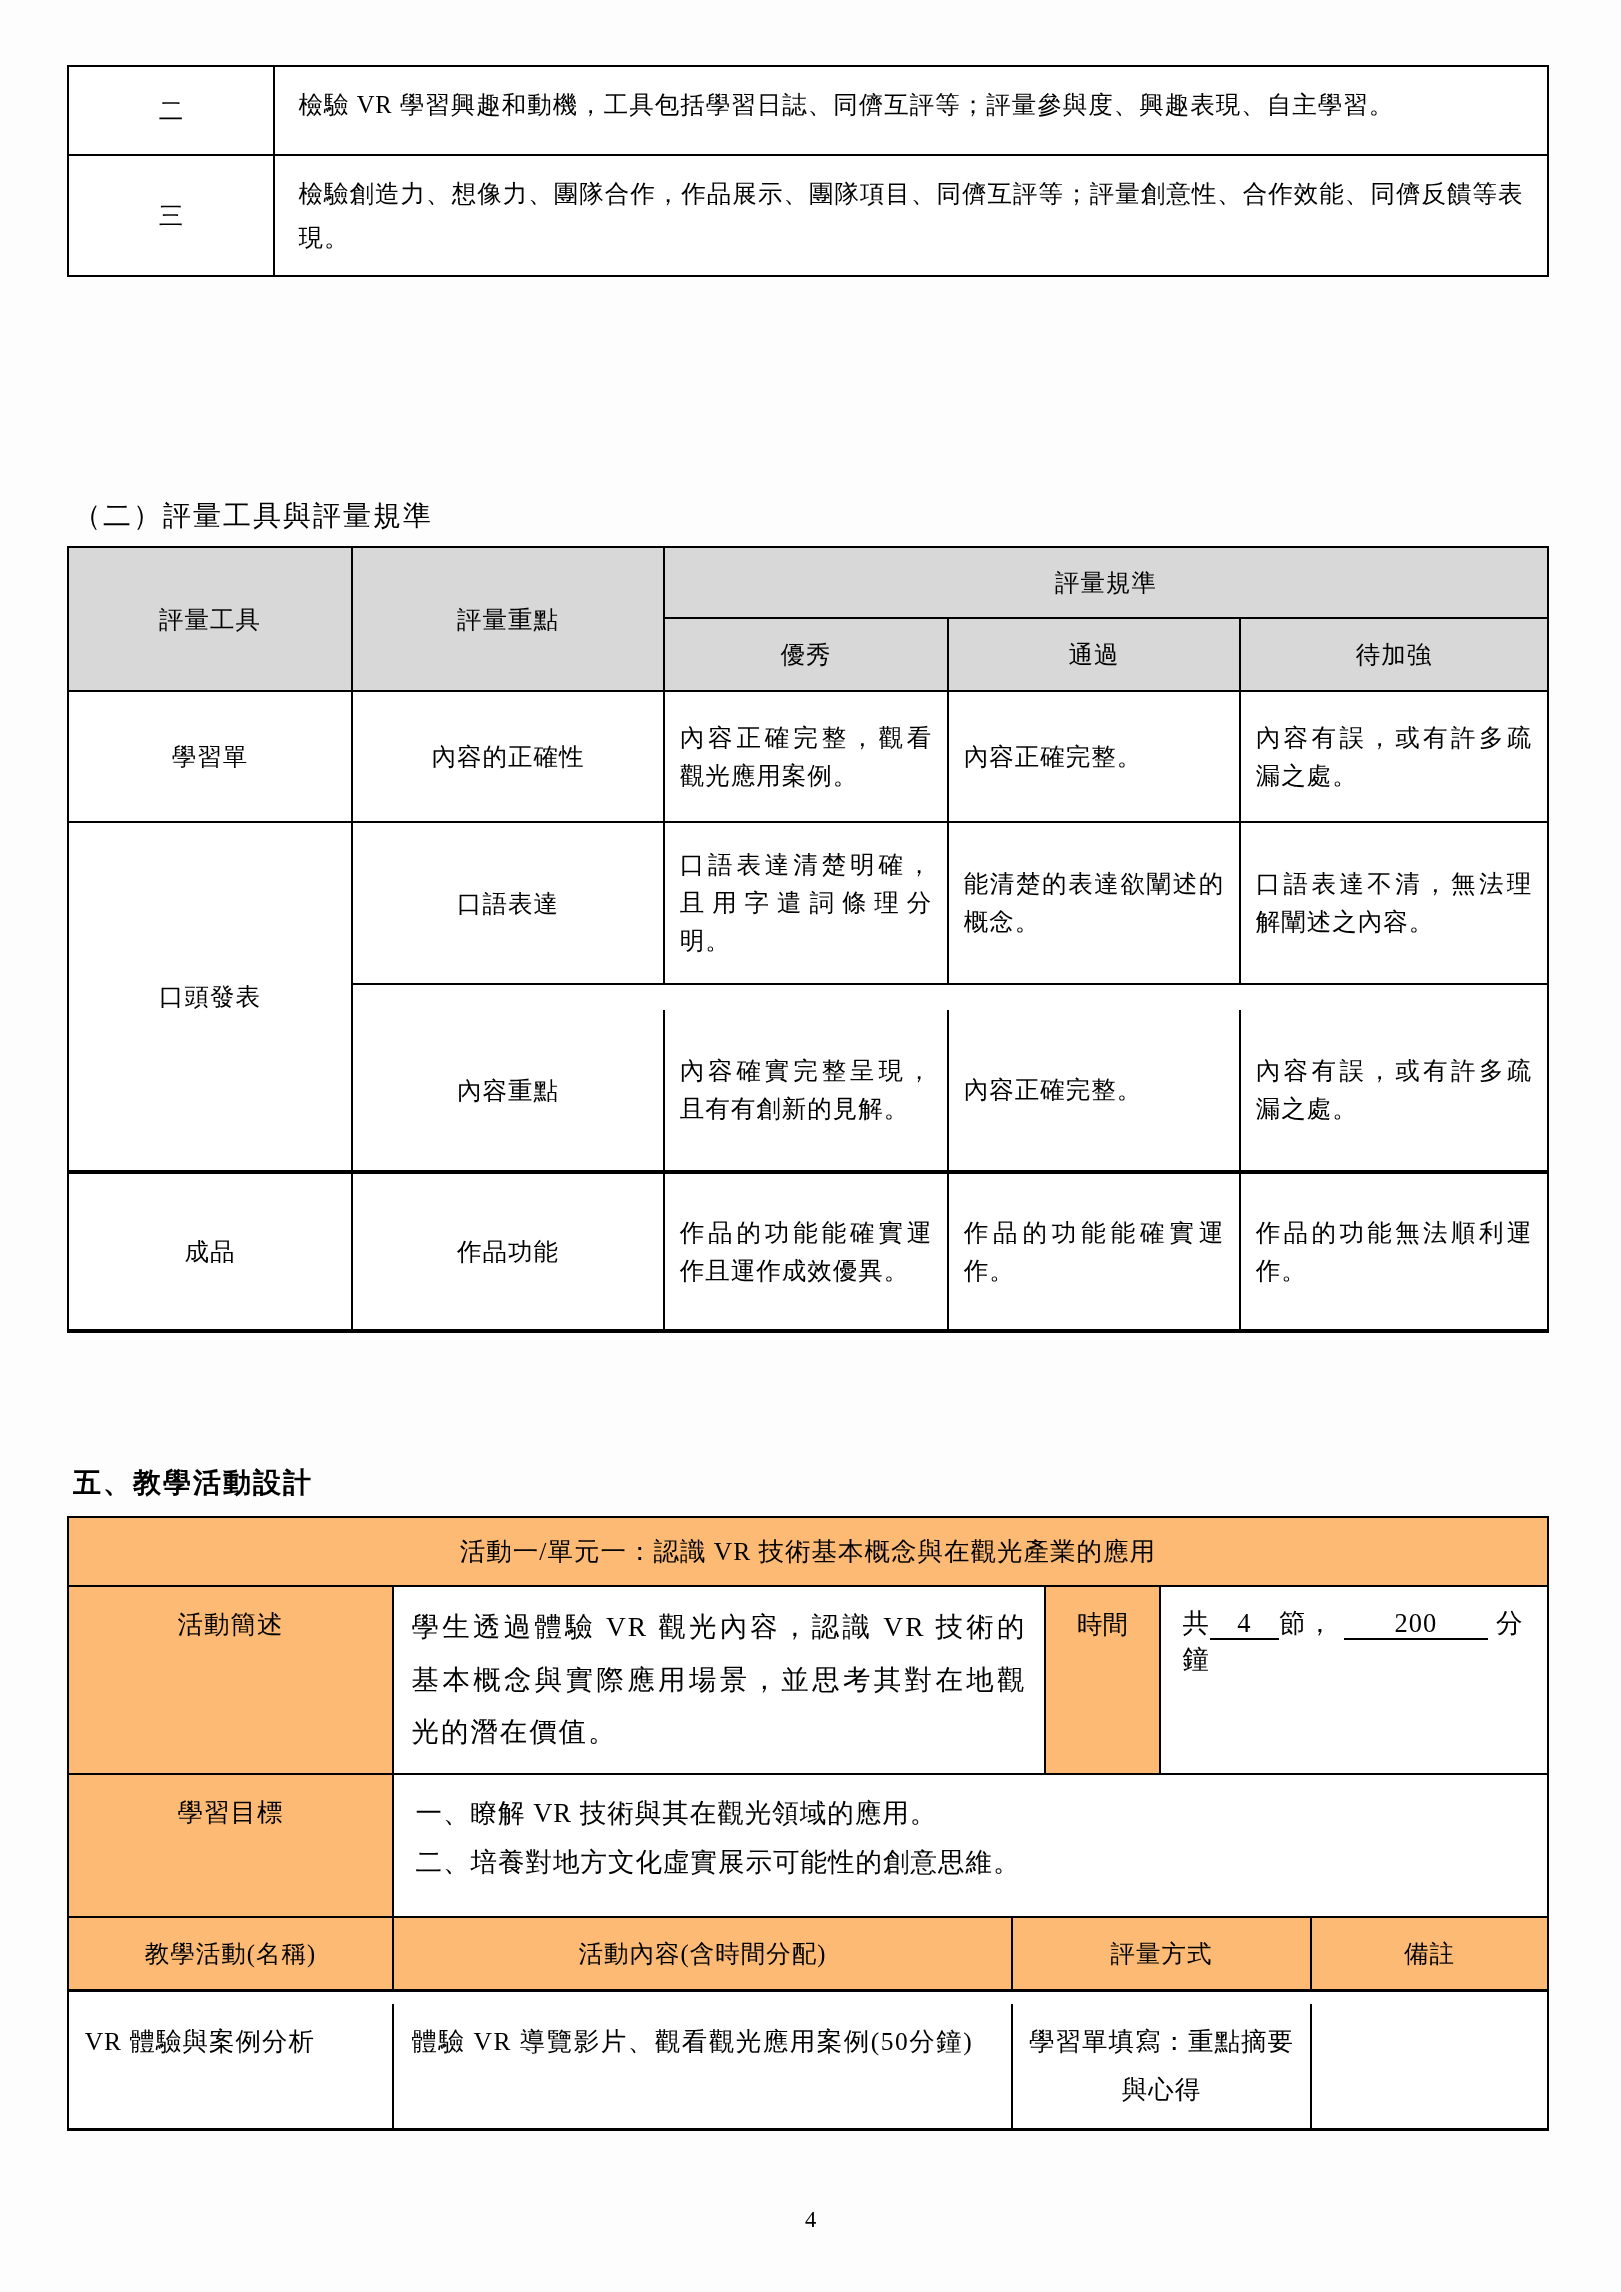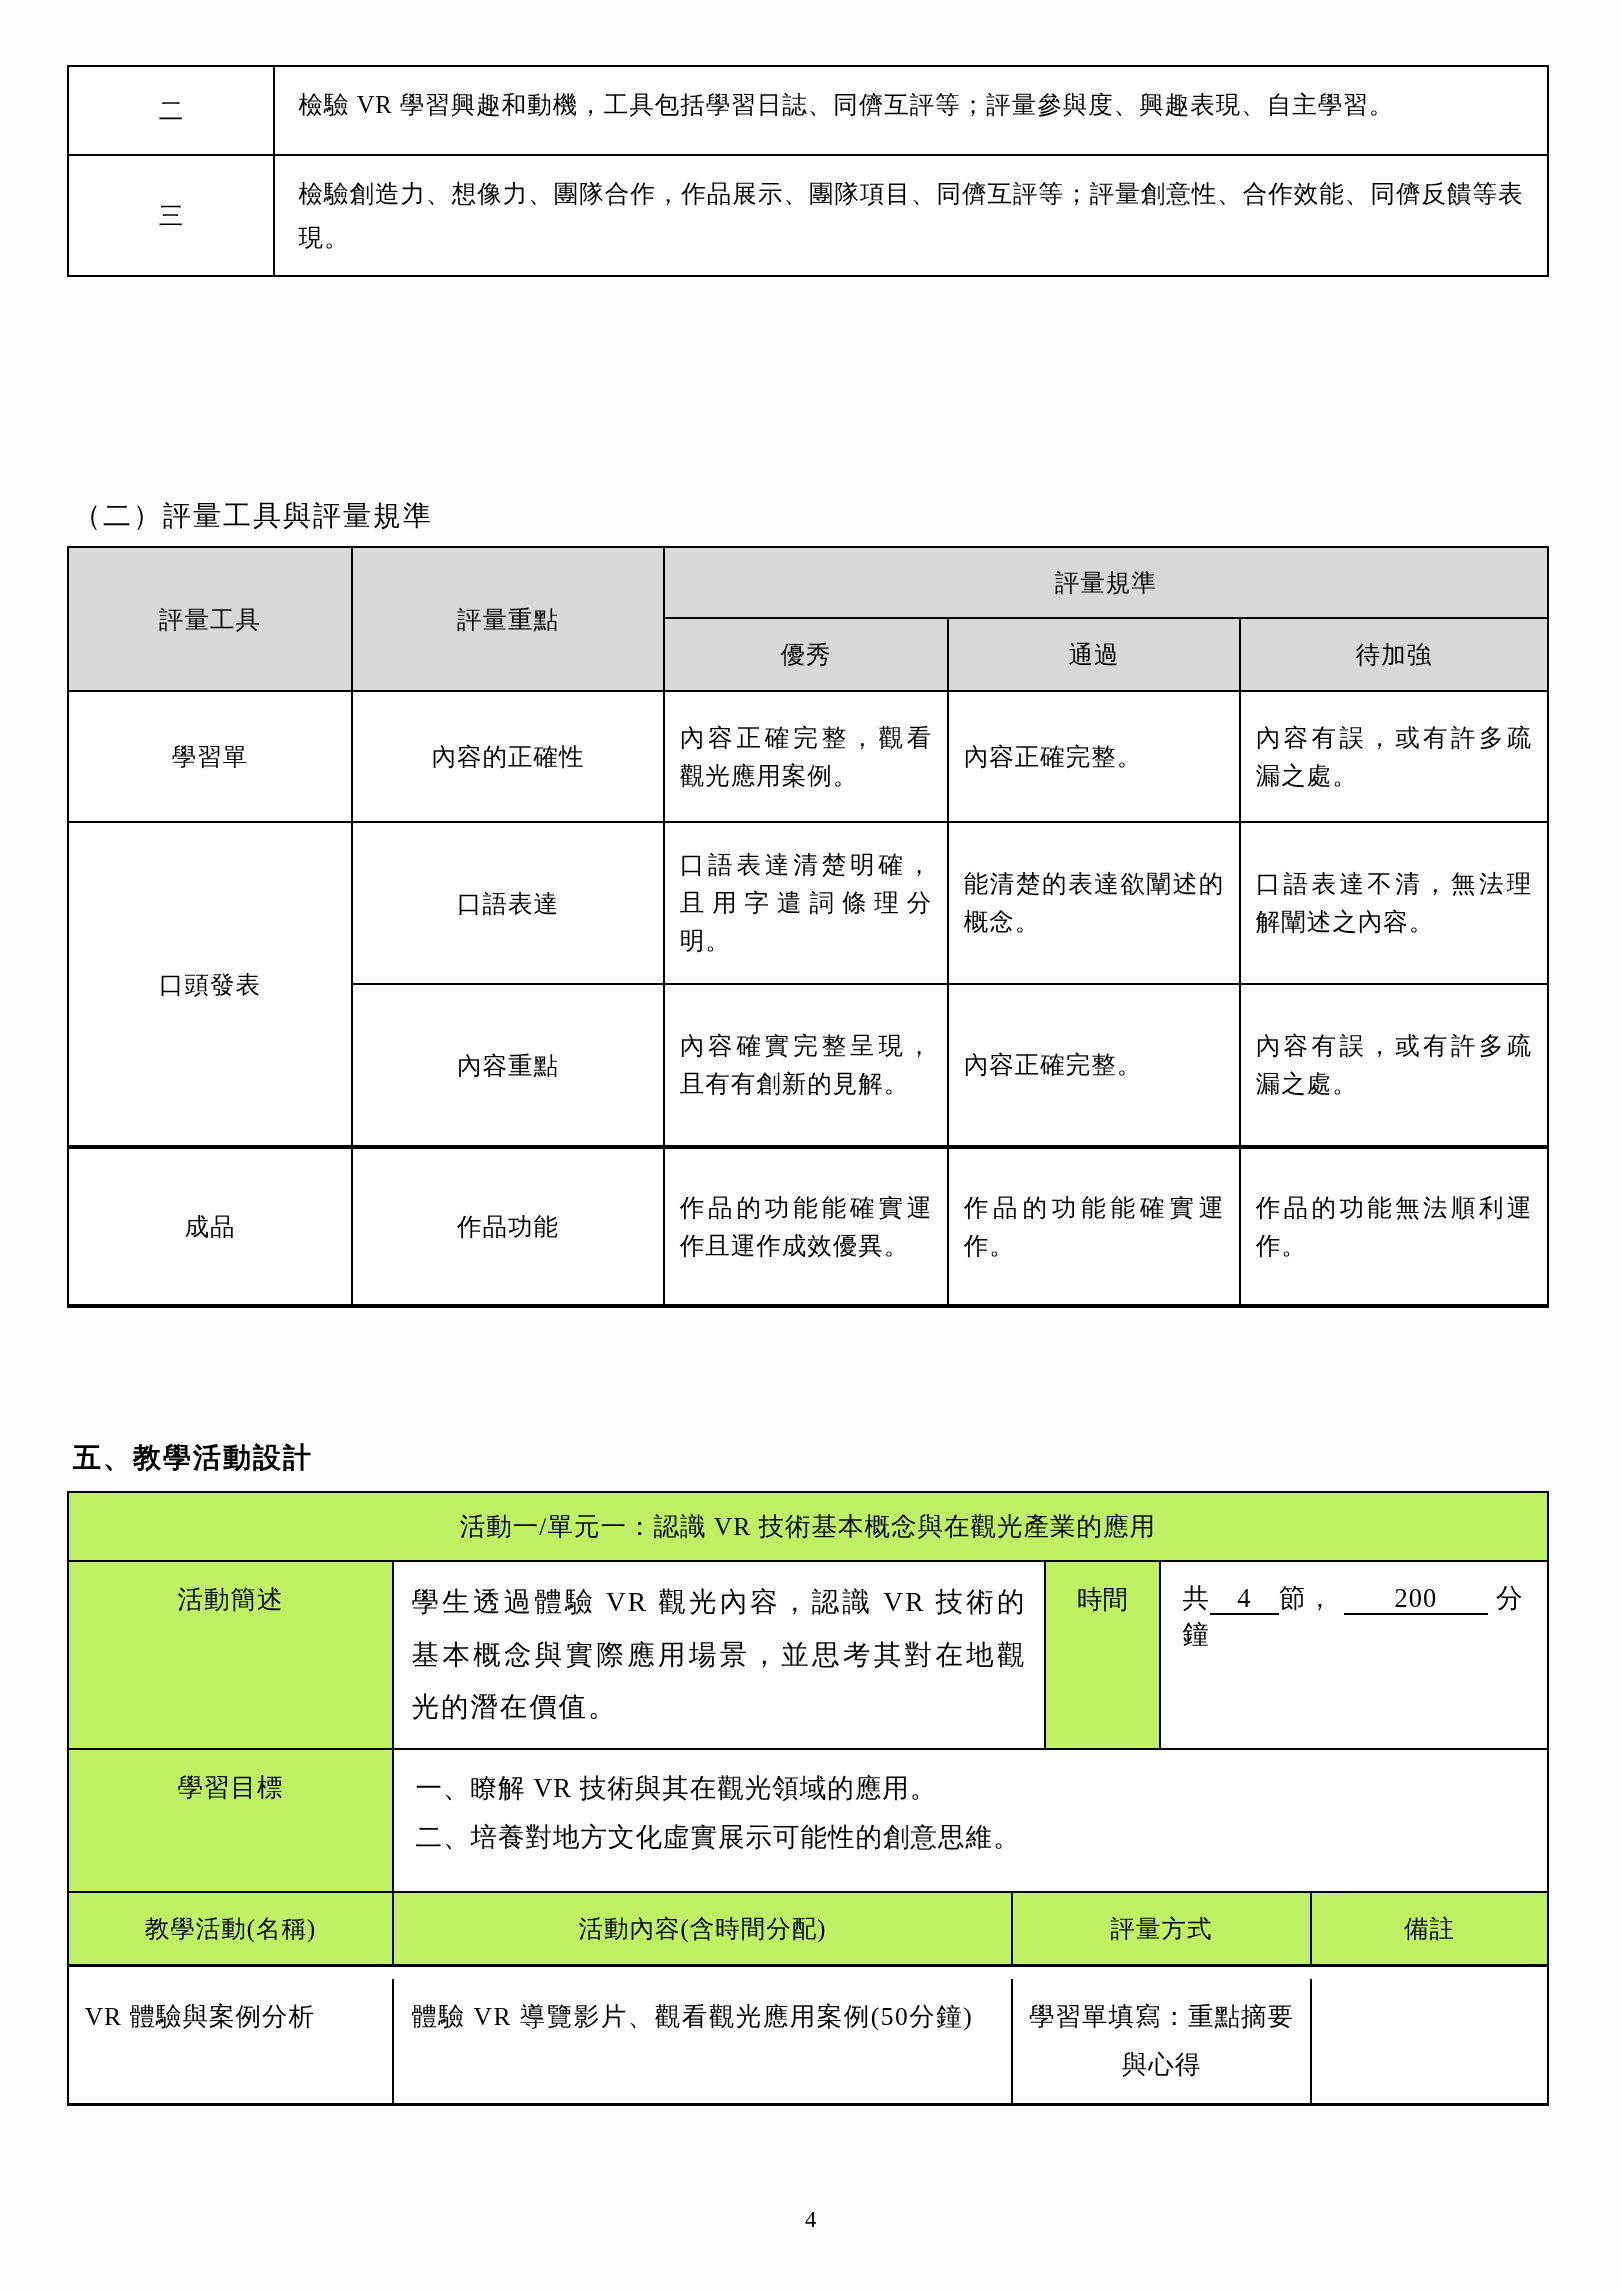--- a/index.html
+++ b/index.html
@@ -13,21 +13,21 @@
   .content { padding:65px 69px 0 67px; width:1482px; }
 
   
   .tbl { border:2px solid #000; background:#fff; box-sizing:border-box; width:1482px; }
   .trow { display:flex; border-bottom:2px solid #000; box-sizing:border-box; }
   .trow:last-child { border-bottom:none; }
   .cell { box-sizing:border-box; border-right:2px solid #000; }
   .cell:last-child { border-right:none; }
   .center { display:flex; align-items:center; justify-content:center; text-align:center; }
   .topcenter { display:flex; align-items:flex-start; justify-content:center; text-align:center; }
-  .gray { background:#bef264; }
+  .gray { background:#fdba74; }
 
   
   .t1 .num { width:206px; font-size:24.5px; }
   .t1 .txt { flex:1; padding:15.7px 23.5px 13.7px 23.5px; font-size:24.5px; line-height:1.82; letter-spacing:1px; text-align:justify; }
   .t1 .trow { min-height:89px; }
 
   
   .h-sec { font-size:28px; letter-spacing:2px; margin:0; font-weight:normal; }
   .h-sec2 { margin:220px 0 11.8px 5.9px; }
   .h-sec5 { margin:131px 0 13.7px 5.9px;font-weight:bold; }
@@ -42,21 +42,21 @@
   .t2 .rub .inner { text-align:justify; width:100%; }
   .t2-head { background:#d8d8d8; }
   .hright { flex:1; display:flex; flex-direction:column; }
   .hr-top { border-bottom:2px solid #000; height:69px; font-size:24.5px; letter-spacing:1px;
             display:flex; align-items:center; justify-content:center; }
   .hr-bot { display:flex; flex:1; min-height:71px; }
   .t2 .brow1 { min-height:131px; }
   .grow { border-bottom-width:4.9px; }
   .gright { flex:1; display:flex; flex-direction:column; }
   .sub { display:flex; border-bottom:2px solid #000; min-height:160px; }
-  .sub:last-child { border-bottom:none; }
+  .sub:last-child { border-bottom:none;margin-top:25px; }
   .t2 .brow4 { min-height:155px; }
 
   
   .t3 .title-row { min-height:69px; }
   .t3 .title-cell { flex:1; font-size:25.5px; letter-spacing:1px; }
   .t3 .gw1 { width:325px; font-size:25.5px; letter-spacing:1px; padding-top:19.6px; }
   .t3 .bw  { width:652px; padding:13.7px 17.6px; font-size:27.4px; line-height:1.93; letter-spacing:2px; text-align:justify; }
   .t3 .tw  { width:115px; font-size:25.5px; padding-top:19.6px; }
   .t3 .vw  { flex:1; padding:17.6px 21.6px; font-size:26.5px; letter-spacing:1px; }
   .t3 .row-brief { min-height:163px; border-bottom-width:2.9px; }

